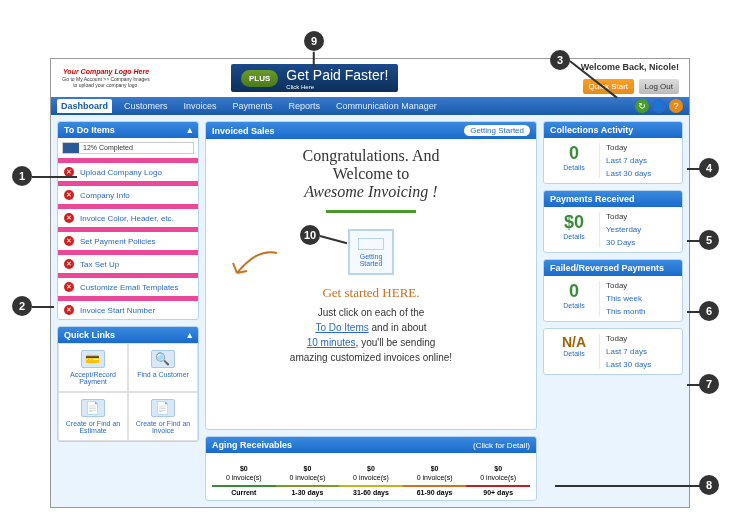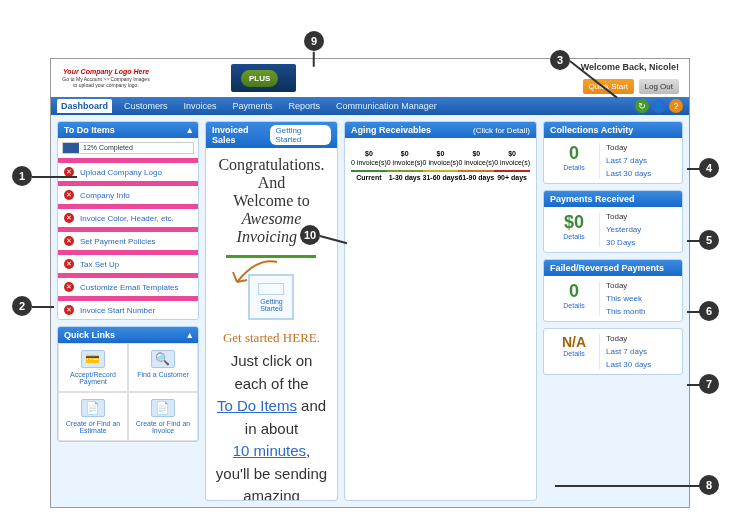--- a/index.html
+++ b/index.html
@@ -21,42 +21,42 @@
 .navbar { background: linear-gradient(#3a7acc,#1a5aac); height: 18px; display: flex; align-items: center; padding: 0 6px; gap: 8px; }
 .nav-item { color: #dceeff; font-size: 9px; cursor: pointer; padding: 2px 4px; }
 .nav-item.active { background: #fff; color: #1a5aac; font-weight: bold; border-radius: 2px 2px 0 0; }
 .nav-right { margin-left: auto; display: flex; gap: 3px; }
 .nav-icon { width: 14px; height: 14px; border-radius: 50%; display: flex; align-items: center; justify-content: center; font-size: 9px; color: #fff; cursor: pointer; }
 .ni-green { background: #4a9a2a; }
 .ni-orange { background: #e68a18; }
 .ni-blue { background: #2a6acc; }
 .content { display: flex; padding: 6px; gap: 6px; background: #eaf4ff; height: calc(100% - 56px); }
 .col-left { width: 142px; display: flex; flex-direction: column; gap: 6px; }
-.col-mid { flex: 1; display: flex; flex-direction: row; gap: 6px; }
+.col-mid { flex: 1; display: flex; flex-direction: column; gap: 6px; }
 .col-right { width: 140px; display: flex; flex-direction: column; gap: 6px; }
 .panel { background: #fff; border: 1px solid #b8d4f0; border-radius: 3px; overflow: hidden; }
 .panel-hd { background: linear-gradient(#3a8ae0,#1a6acc); color: #fff; font-size: 9px; font-weight: bold; padding: 3px 6px; display: flex; align-items: center; }
 .panel-hd .hdr-right { margin-left: auto; font-size: 8px; font-weight: normal; }
 .chev { margin-left: auto; }
 .progress-bar { margin: 4px; height: 12px; border: 1px solid #ccc; background: #fff; position: relative; font-size: 7px; }
 .progress-fill { background: #2a5a9a; height: 100%; width: 12%; }
 .progress-text { position: absolute; left: 20px; top: 1px; color: #333; }
 .todo-item { display: flex; align-items: center; padding: 4px 6px; border-top: 5px solid #ec4899; font-size: 8px; color: #2a6acc; cursor: pointer; gap: 6px; }
 .x-icon { width: 10px; height: 10px; border-radius: 50%; background: #d02020; color: #fff; display: flex; align-items: center; justify-content: center; font-size: 7px; flex-shrink: 0; }
 .ql-grid { display: grid; grid-template-columns: 1fr 1fr; }
 .ql-cell { border: 1px solid #e0e0e0; padding: 6px 2px; text-align: center; font-size: 7px; color: #2a6acc; cursor: pointer; }
 .ql-icon { width: 24px; height: 18px; margin: 0 auto 3px; background: #d8e8f8; border: 1px solid #a8c8e8; border-radius: 2px; display: flex; align-items: center; justify-content: center; color: #2a6acc; font-size: 12px; }
 .mid-top { flex: 1; }
 .welcome-body { padding: 8px; text-align: center; }
 .wb-title { font-size: 16px; color: #333; font-family: Georgia, serif; }
 .wb-sub { font-size: 16px; color: #333; font-family: Georgia, serif; font-style: italic; }
 .underline-green { display: inline-block; border-bottom: 3px solid #4a9a2a; width: 90px; height: 2px; margin: 2px auto; }
 .gs-box { width: 46px; height: 46px; border: 2px solid #b8d4f0; margin: 10px auto; display: flex; flex-direction: column; align-items: center; justify-content: center; font-size: 7px; color: #2a6acc; cursor: pointer; background: #f4faff; }
 .get-started-text { color: #c77020; font-family: cursive; font-size: 13px; margin: 4px 0; }
-.instr { font-size: 15px; color: #333; line-height: 1.5; text-align: center; }
+.instr { font-size: 10px; color: #333; line-height: 1.5; text-align: center; }
 .instr .link { color: #2a6acc; text-decoration: underline; }
 .aging-body { padding: 12px 6px 4px; }
 .aging-cols { display: flex; text-align: center; }
 .aging-col { flex: 1; font-size: 7px; }
 .aging-val { font-weight: bold; margin-bottom: 2px; }
 .aging-inv { margin-bottom: 4px; }
 .aging-label { border-top: 2px solid; padding-top: 2px; font-size: 7px; font-weight: bold; }
 .ac-current { border-color: #3a8a3a; }
 .ac-1 { border-color: #7a9a2a; }
 .ac-2 { border-color: #c8b020; }
@@ -102,20 +102,24 @@
 
 <div class="app">
 
 <div class="header">
   <div class="logo-box">
     <div style="font-weight:bold;font-style:italic">Your Company Logo Here</div>
     <div class="sub">Go to My Account &gt;&gt; Company Images to upload your company logo.</div>
   </div>
   <div class="banner">
     <span class="plus-badge">PLUS</span>
+    <div>
+      <span class="banner-text">Get Paid Faster!</span>
+      <span class="banner-sub">Click Here</span>
+    </div>
   </div>
   <div class="header-right">
     <div class="welcome">Welcome Back, Nicole!</div>
     <button class="btn btn-qs">Quick Start</button>
     <button class="btn btn-lo">Log Out</button>
   </div>
 </div>
 
 <div class="navbar">
   <span class="nav-item active">Dashboard</span>

